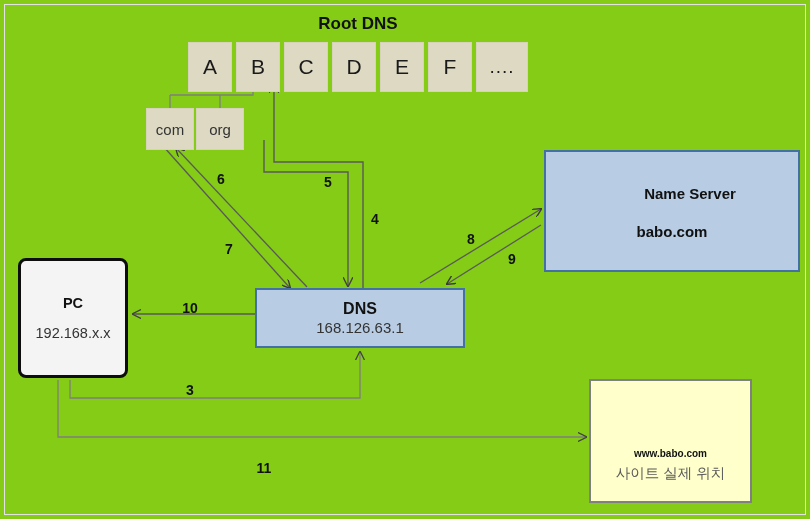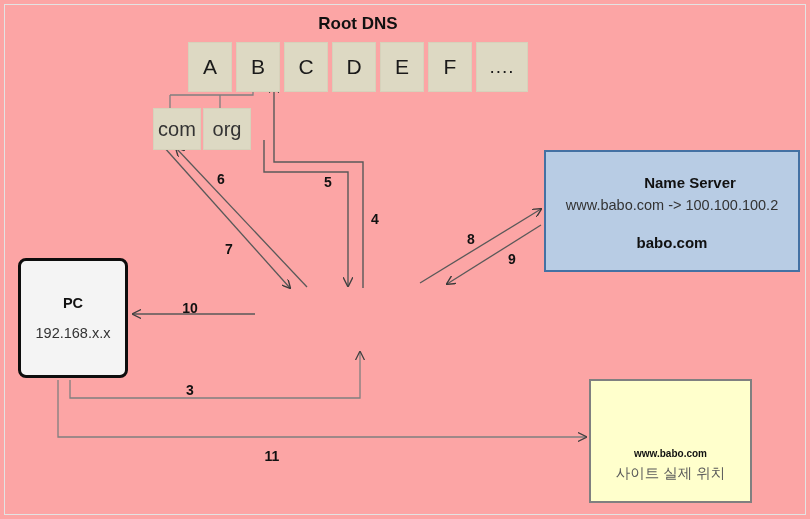--- a/index.html
+++ b/index.html
@@ -1,39 +1,39 @@
 <!DOCTYPE html>
 <html><head>
 <meta charset="utf-8">
 <style>
   html,body{margin:0;padding:0;background:#ffffff;}
   body{font-family:"Liberation Sans","DejaVu Sans",sans-serif;}
   #canvas{
-    position:relative;width:810px;height:519px;background:#fca5a5;
+    position:relative;width:810px;height:519px;background:#84cc16;
     box-sizing:border-box;overflow:hidden;
   }
   #frame{
     position:absolute;left:4px;top:4px;width:802px;height:511px;
     border:1px solid #e3e3e3;box-sizing:border-box;
   }
   .svglayer{position:absolute;left:0;top:0;width:810px;height:519px;}
 
   
   .node{position:absolute;box-sizing:border-box;display:flex;
         flex-direction:column;align-items:center;justify-content:center;
         text-align:center;}
 
   
   .rootcell{background:#ddd9c3;border:1px solid #d6d2bb;
             font-size:21px;color:#1a1a1a;}
   .rootcell.dots{font-size:19px;letter-spacing:1px;}
 
   
   .tldcell{background:#ddd9c3;border:1px solid #d6d2bb;
-           font-size:20px;color:#333333;margin-left:7px;}
+           font-size:15px;color:#333333;}
 
   
   #root-title{position:absolute;left:188px;top:14px;width:340px;
               text-align:center;font-size:17px;font-weight:bold;color:#111;}
 
   
   .bluebox{background:#b8cce4;border:2px solid #4471a3;}
   #dns-box{left:255px;top:288px;width:210px;height:60px;}
   #dns-box .t1{font-size:16px;font-weight:bold;color:#111;line-height:19px;}
   #dns-box .t2{font-size:15px;color:#333;line-height:19px;}
@@ -111,35 +111,38 @@
   <div class="node rootcell dots" style="left:476px;top:42px;width:52px;height:50px;">....</div>
 
   <div class="node tldcell" style="left:146px;top:108px;width:48px;height:42px;">com</div>
   <div class="node tldcell" style="left:196px;top:108px;width:48px;height:42px;text-align:center;">org</div>
 
   <div class="node" id="pc-box">
     <div class="t1">PC</div>
     <div class="t2">192.168.x.x</div>
   </div>
 
+  <div class="node bluebox" id="dns-box">
+    <div class="t1">DNS</div>
+    <div class="t2">168.126.63.1</div>
+  </div>
 
   <div class="node bluebox" id="ns-box">
     <div class="t1">Name Server</div>
-    <div class="t2">www.babo.com -&gt; 100.100.100.2</div>
     <div class="t3">babo.com</div>
   </div>
 
   <div class="node" id="site-box">
     <div class="t1">www.babo.com</div>
     <div class="t2">사이트 실제 위치</div>
   </div>
 
   <div class="steplabel" style="left:178px;top:382px;width:24px;">3</div>
   <div class="steplabel" style="left:363px;top:211px;width:24px;">4</div>
   <div class="steplabel" style="left:316px;top:174px;width:24px;">5</div>
   <div class="steplabel" style="left:209px;top:171px;width:24px;">6</div>
   <div class="steplabel" style="left:217px;top:241px;width:24px;">7</div>
   <div class="steplabel" style="left:459px;top:231px;width:24px;">8</div>
   <div class="steplabel" style="left:500px;top:251px;width:24px;">9</div>
   <div class="steplabel" style="left:176px;top:300px;width:28px;">10</div>
-  <div class="steplabel" style="left:250px;top:448px;width:28px;margin-left:8px;">11</div>
+  <div class="steplabel" style="left:250px;top:460px;width:28px;">11</div>
 
 </div>
 
 </body></html>

